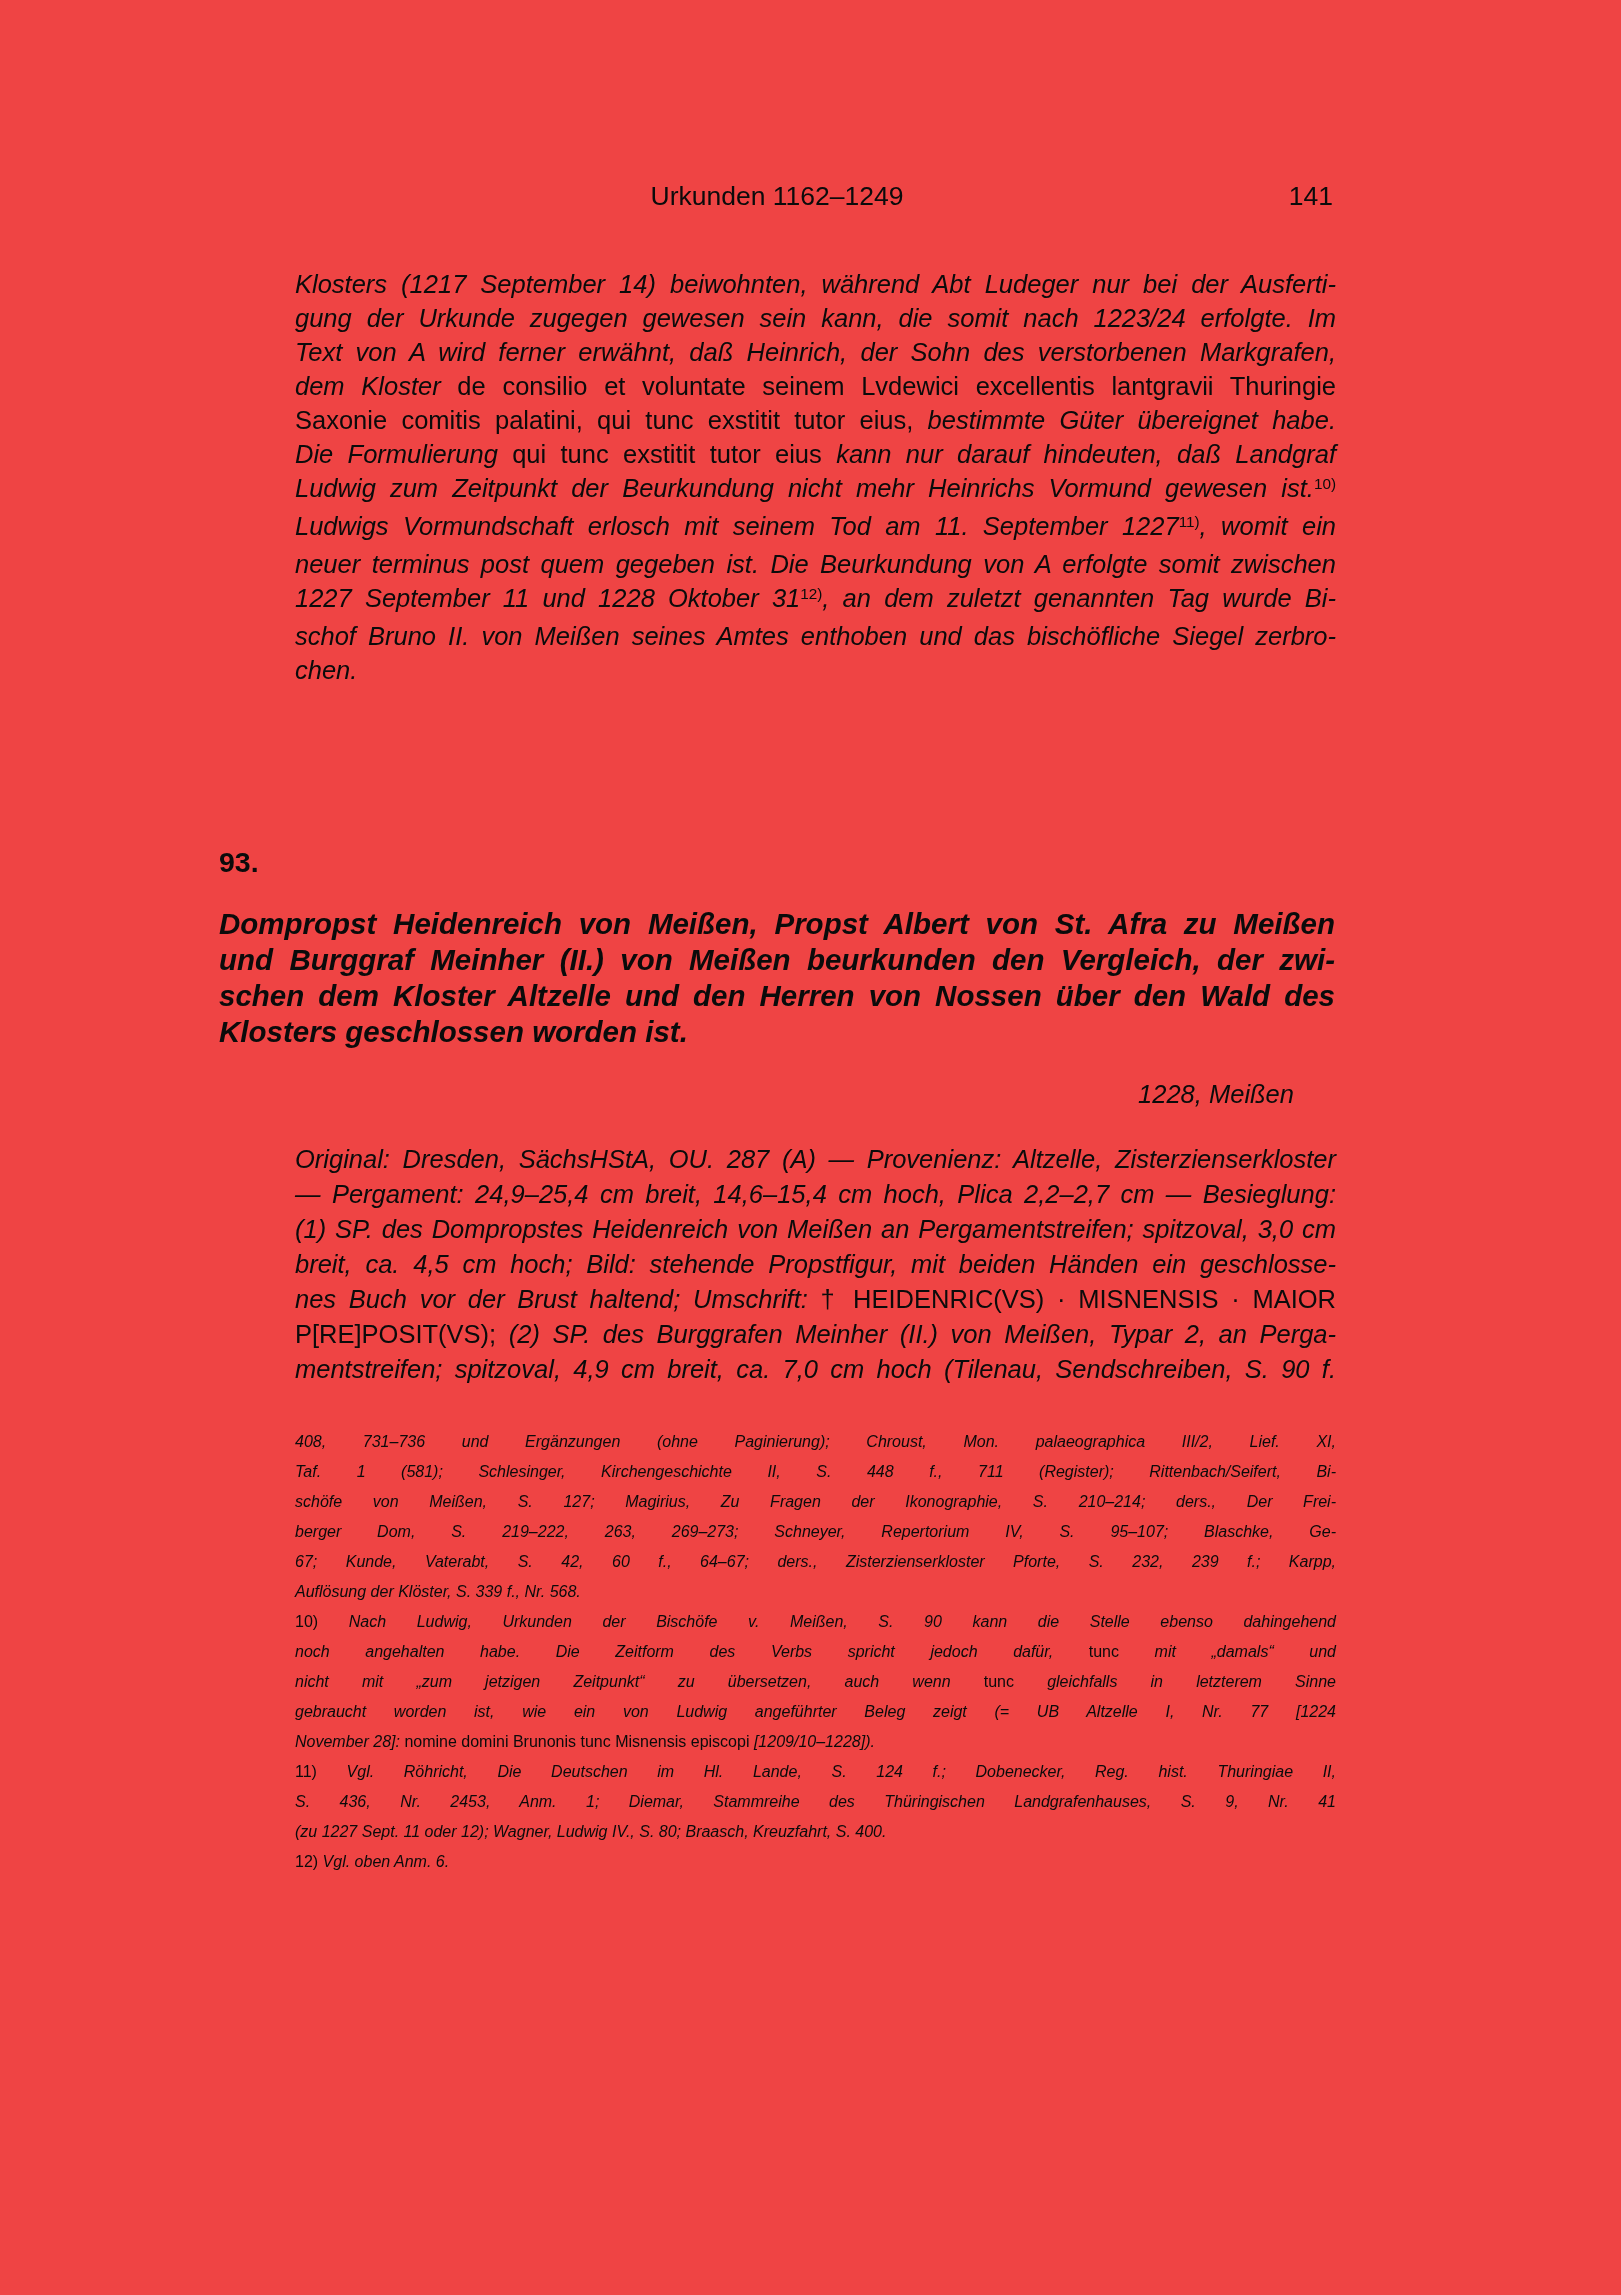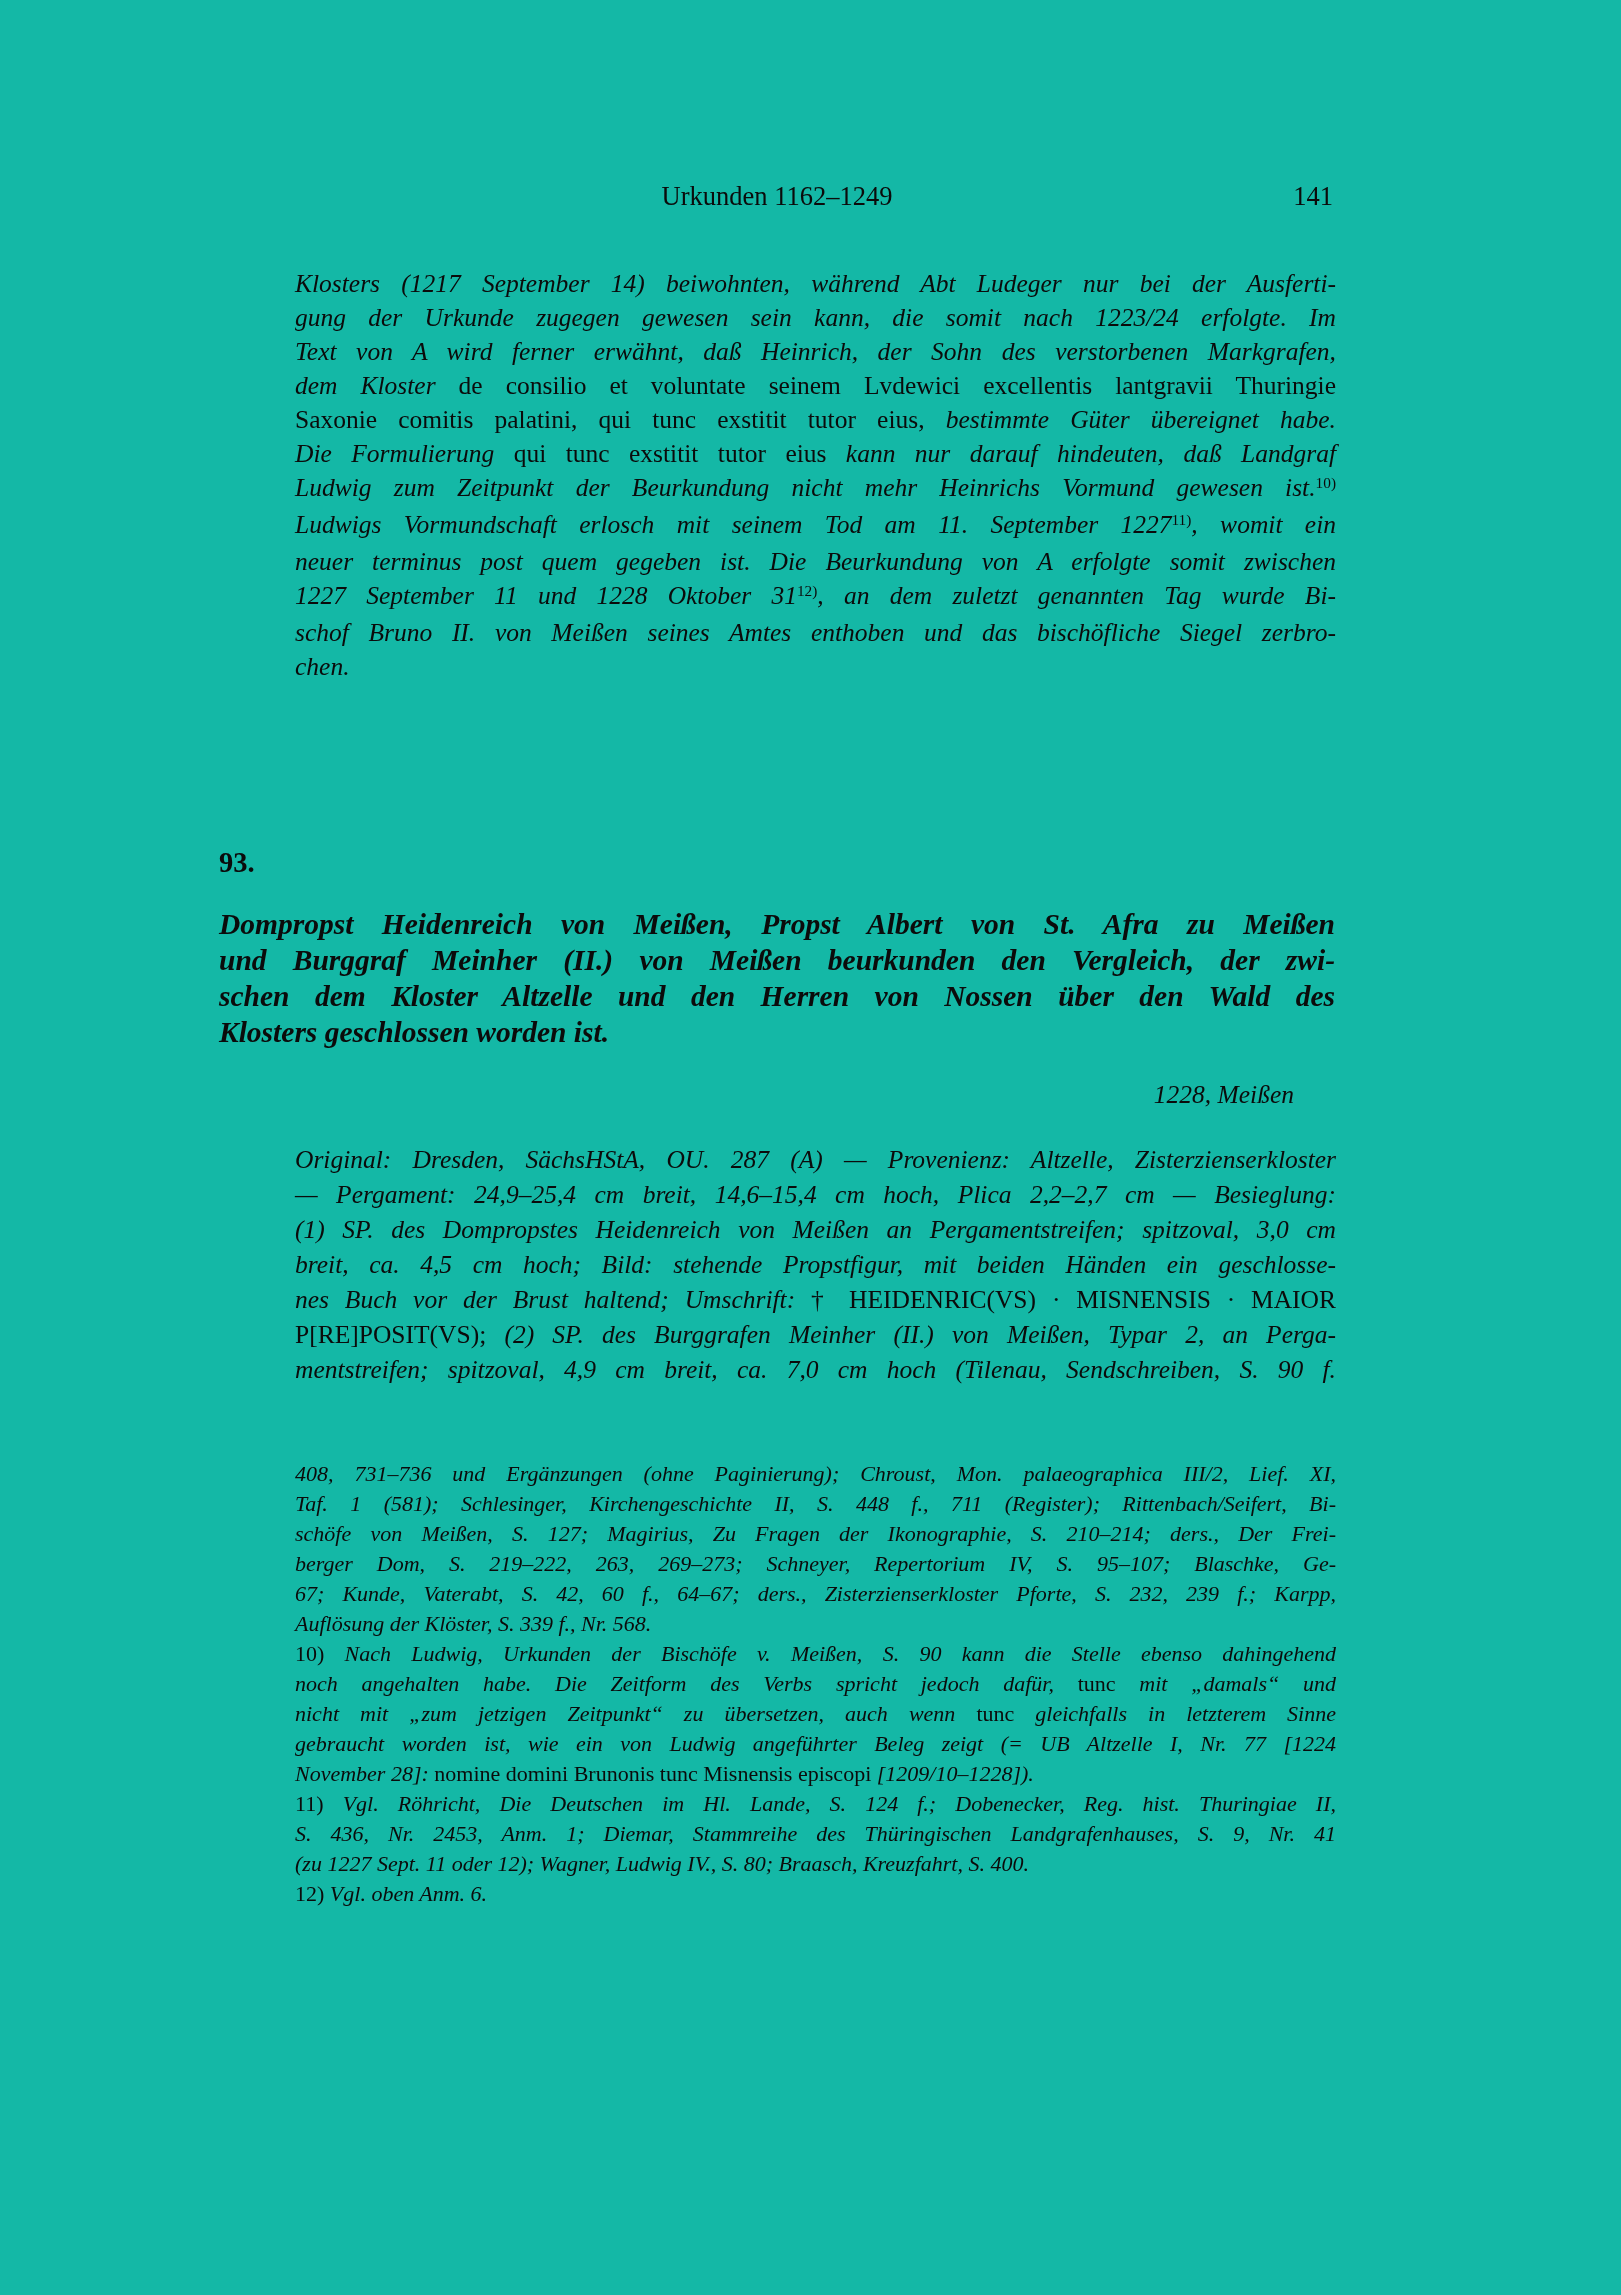--- a/index.html
+++ b/index.html
@@ -1,38 +1,38 @@
 <!DOCTYPE html>
 <html style="font-size:7.9px"><head>
 <meta charset="utf-8">
 <title>Urkunden 1162–1249, S. 141</title>
 <style>
   html,body{margin:0;padding:0;background:#ffffff;}
   .page{
     position:relative;
     width:1622px;height:2295px;
-    background:#14b8a6;
+    background:#ef4444;
     overflow:hidden;
-    font-family:Liberation Serif, serif;
+    font-family:Liberation Sans, sans-serif;
     color:#0b0b0b;
   }
   .block{position:absolute;}
   
   .header-row{left:219px;top:182px;width:1116px;height:39px;font-size:26.5px;line-height:29.5px;}
   .header-title{position:absolute;left:0;right:0;text-align:center;font-style:normal;}
   .page-number{position:absolute;right:2px;top:0;}
   
   .commentary{left:295px;top:267px;width:1041px;font-size:25.5px;line-height:34px;font-style:italic;}
   
   .heading-number{left:219px;top:847px;width:1116px;text-align:left;font-size:28.5px;line-height:31px;font-weight:bold;}
   .regest{left:219px;top:906px;width:1116px;font-size:29.5px;line-height:36px;font-weight:bold;font-style:italic;}
   .dateline{left:295px;top:1080px;width:999px;text-align:right;font-size:25.5px;line-height:29.5px;font-style:italic;}
   .description{left:295px;top:1142px;width:1041px;font-size:25.5px;line-height:35px;font-style:italic;}
   
-  .footnotes{left:295px;top:1427px;width:1041px;font-size:22px;line-height:30px;font-style:italic;margin-top:32px;}
+  .footnotes{left:295px;top:1427px;width:1041px;font-size:16px;line-height:30px;font-style:italic;}
   
   .line{text-align:justify;text-align-last:justify;}
   .line.lastline{text-align-last:left;}
   
   .seg-i{font-style:italic;}
   .seg-r{font-style:normal;}
   .seg-b{font-style:italic;font-weight:bold;}
   .seg-sup{font-style:normal;font-size:60%;position:relative;top:-0.52em;}
 </style>
 </head>

